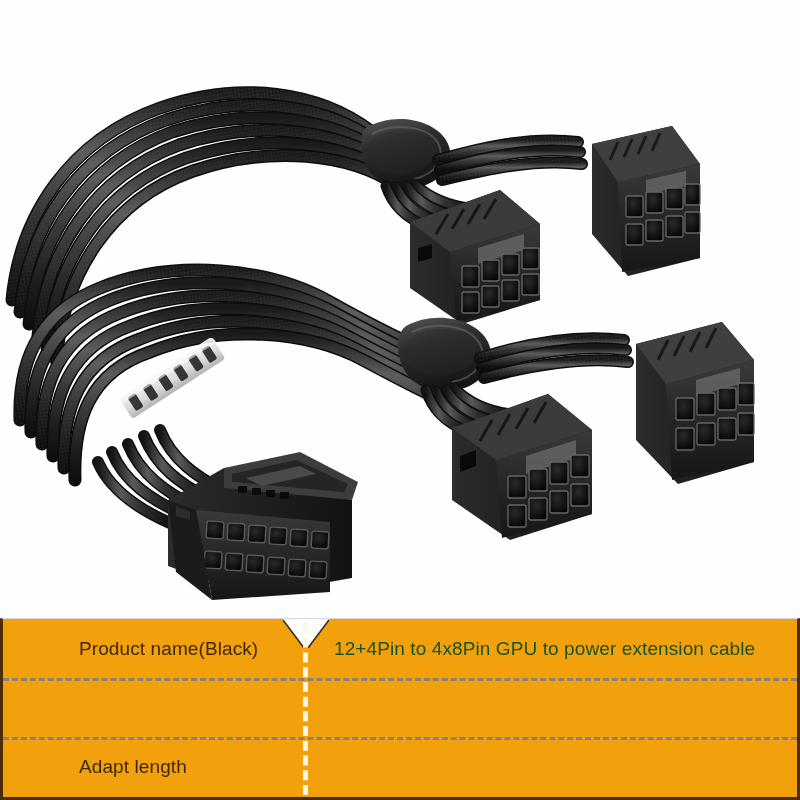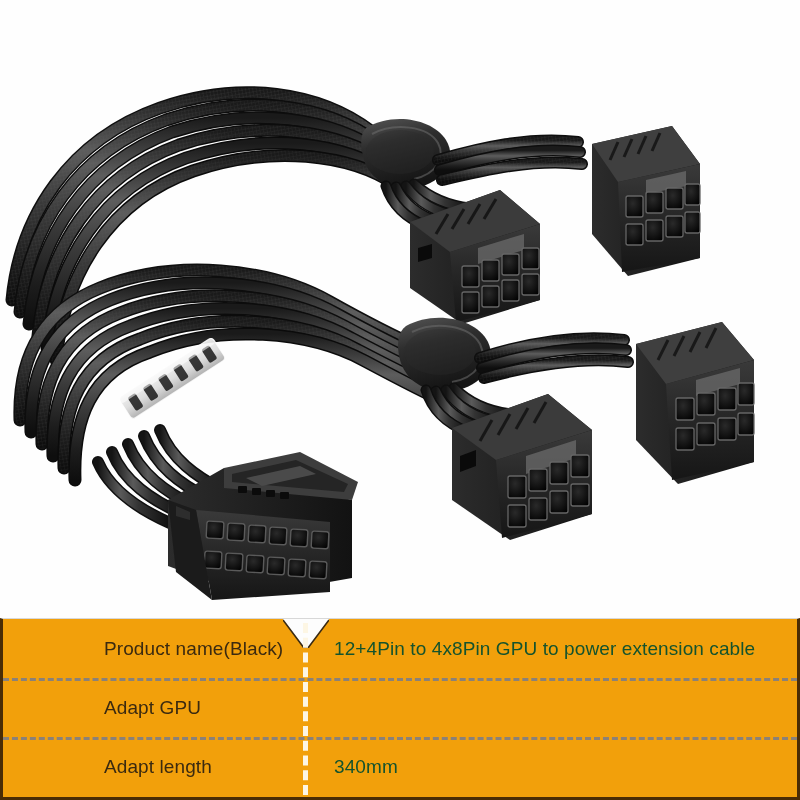--- a/index.html
+++ b/index.html
@@ -41,21 +41,21 @@
   .row{
     position:relative;
     display:flex;
     align-items:center;
     height:59px;
     box-sizing:border-box;
   }
   .row .cell-label{
     width:303px;
     box-sizing:border-box;
-    padding-left:101px;
+    padding-left:76px;
     color:#3b2a10;
     font-size:19px;
     letter-spacing:.1px;
     white-space:nowrap;
   }
   .row .cell-value{
     flex:1;
     box-sizing:border-box;
     padding-left:28px;
     color:#14532d;
@@ -422,24 +422,22 @@
     <div id="vdivider"></div>
 
     <div class="row">
       <div class="cell-label">Product name(Black)</div>
       <div class="cell-value">12+4Pin to 4x8Pin GPU to power extension cable</div>
     </div>
 
     <div class="hsep" id="hsep1"></div>
 
     <div class="row">
-      <div class="cell-label">Adapt GPU</div>
     </div>
 
     <div class="hsep" id="hsep2"></div>
 
     <div class="row">
       <div class="cell-label">Adapt length</div>
-      <div class="cell-value">340mm</div>
     </div>
 
   </div>
 </div>
 
 </body></html>

